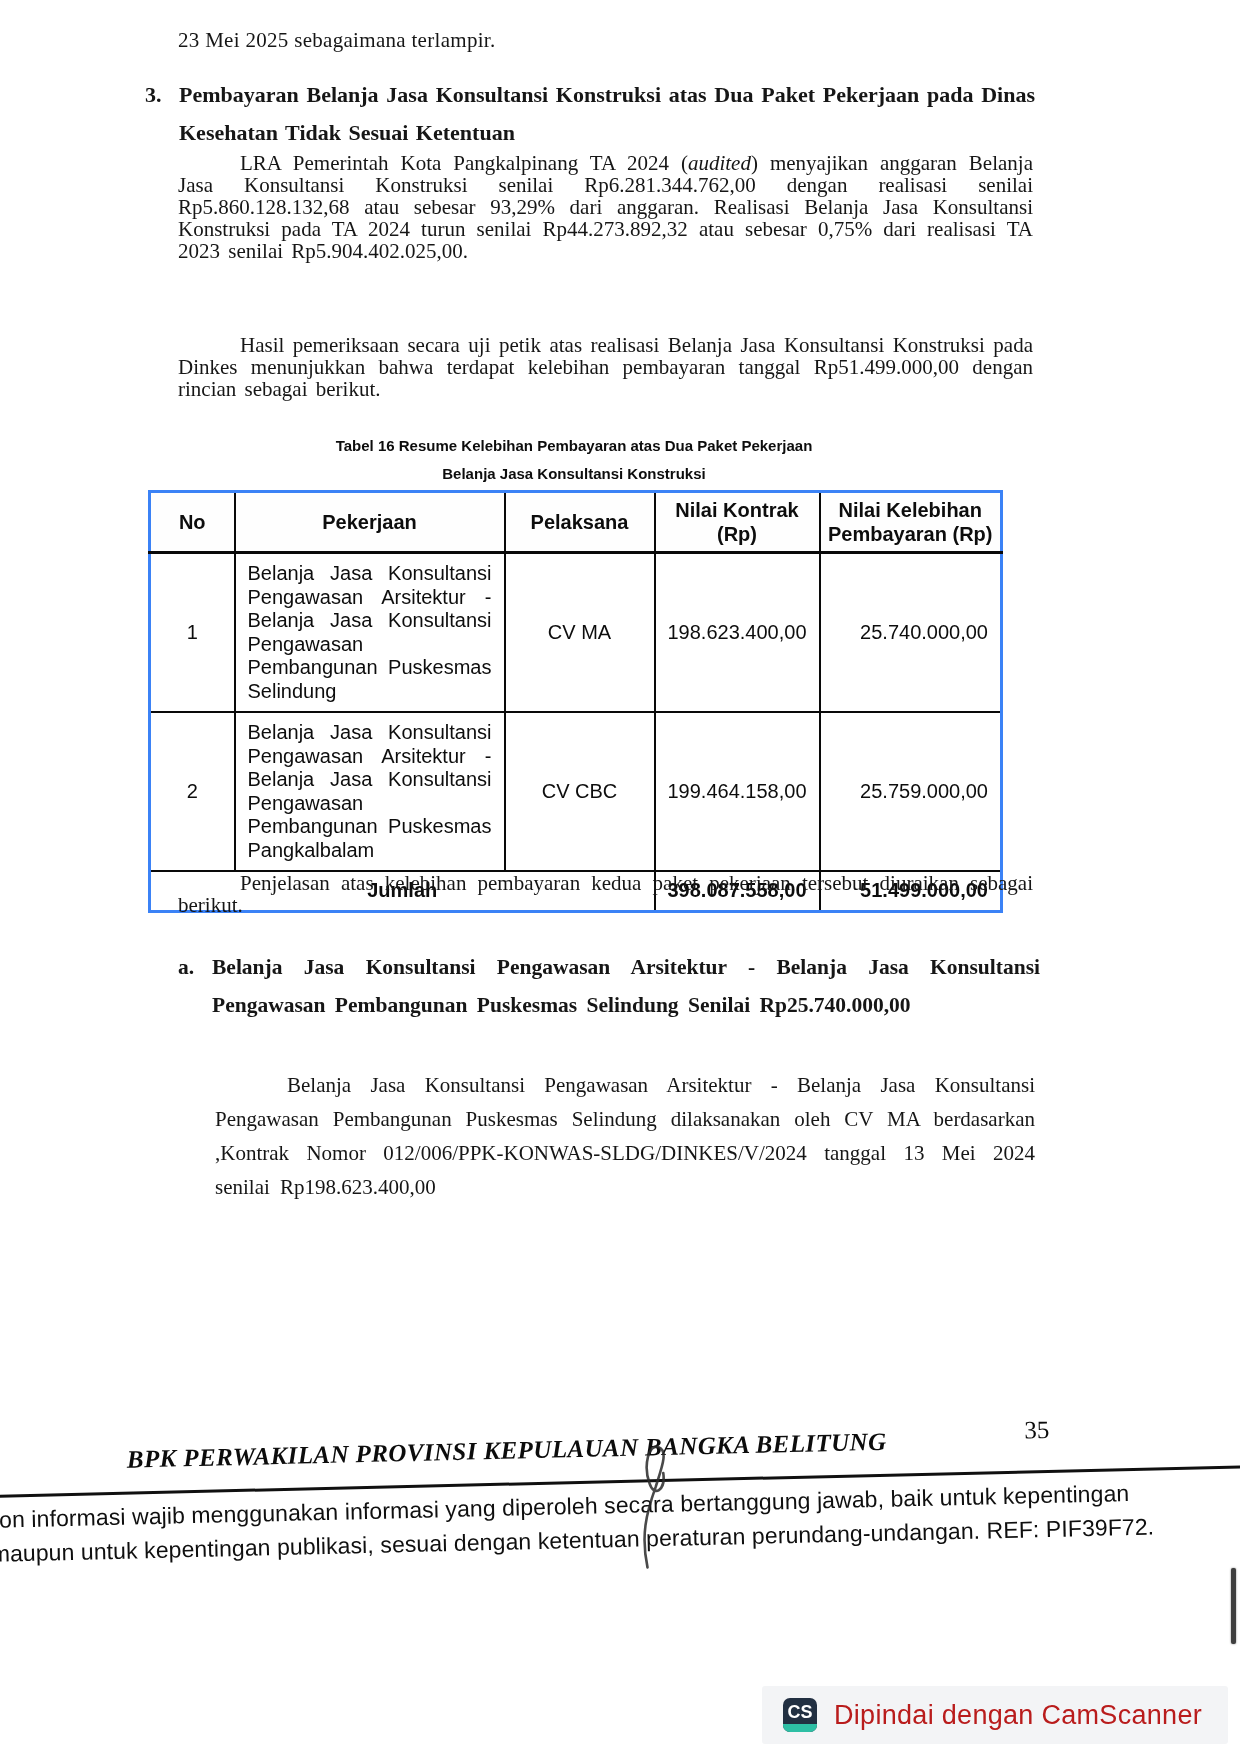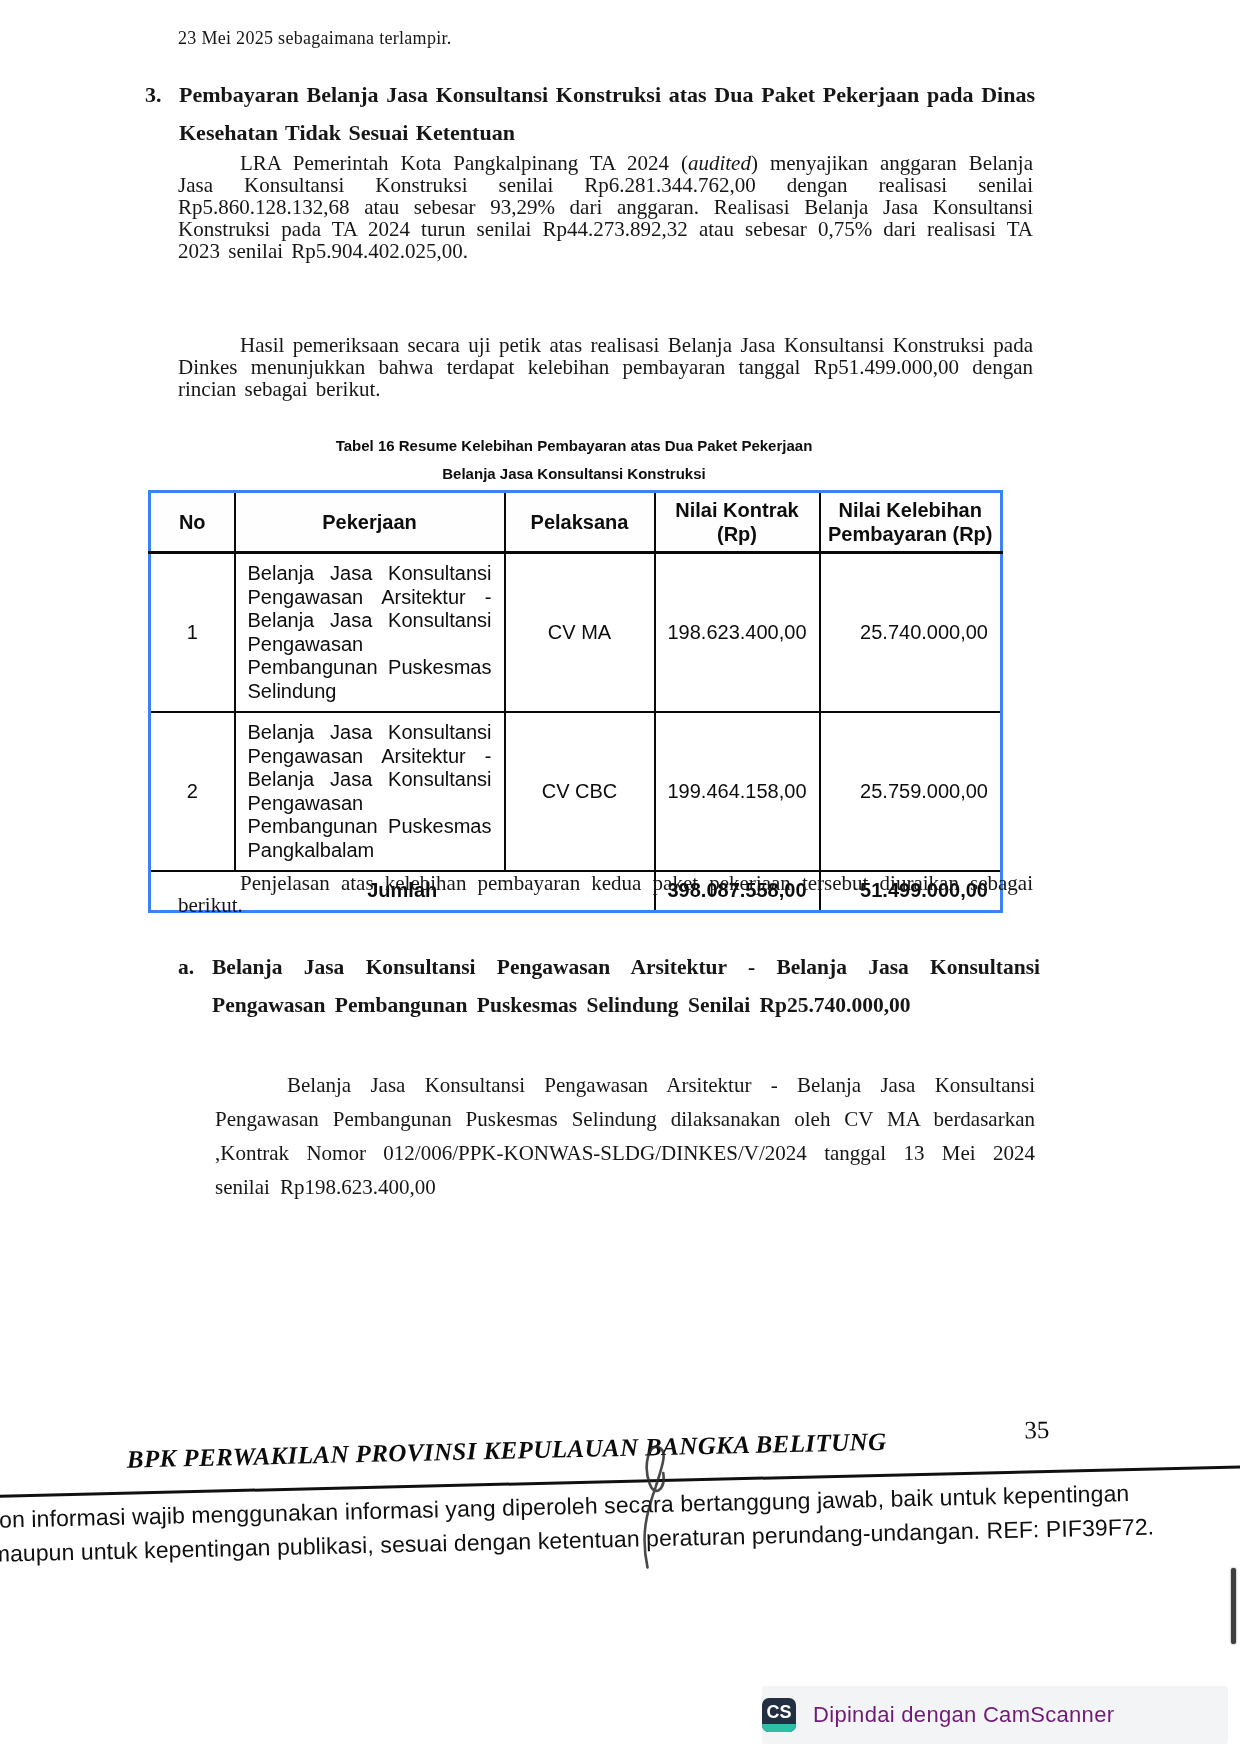--- a/index.html
+++ b/index.html
@@ -1,21 +1,21 @@
 <!DOCTYPE html>
 <html><head>
 <meta charset="utf-8">
 <style>
   html,body{margin:0;padding:0;background:#e8e8e8;}
   .page{
     position:relative;width:1240px;height:1755px;background:#ffffff;
     overflow:hidden;font-family:"Liberation Serif",serif;color:#161616;
   }
   
-  .dateline{position:absolute;left:178px;top:28px;font-size:18px;letter-spacing:.3px;}
+  .dateline{position:absolute;left:178px;top:28px;font-size:21px;letter-spacing:.3px;}
   .section-head{position:absolute;left:145px;top:76px;width:890px;display:flex;gap:12px;
     font-weight:bold;font-size:22px;line-height:38px;}
   .section-head .num{flex:0 0 22px;}
   .section-head .ttl{flex:1;text-align:justify;word-spacing:2px;}
   .para{position:absolute;left:178px;width:855px;font-size:21px;line-height:22px;
     text-align:justify;word-spacing:3px;}
   .para.indent{text-indent:62px;}
   .p1{top:152px;}
   .p2{top:334px;}
   .p3{top:872px;}
@@ -57,27 +57,27 @@
   .footer .d1{left:8px;top:68px;}
   .footer .d2{left:0px;top:102px;}
   .squiggle{position:absolute;left:638px;top:16px;opacity:.85;}
   
   .edge-artifact{position:absolute;left:1231px;top:1568px;width:5px;height:76px;
     background:#3f3f3f;border-radius:2px;box-shadow:0 0 2px #777;}
   
   .cs-badge{position:absolute;left:762px;top:1686px;width:466px;height:58px;
     background:#f3f4f6;border-radius:3px;display:flex;align-items:center;
     font-family:"Liberation Sans",sans-serif;}
-  .cs-icon{position:relative;width:34px;height:34px;background:#223042;
+  .cs-icon{position:relative;width:34px;height:34px;margin-left:21px;background:#223042;
     border-radius:7px;flex:0 0 34px;}
   .cs-icon .cs-txt{position:absolute;left:0;right:0;top:1px;text-align:center;
     color:#ffffff;font-weight:bold;font-size:18px;line-height:26px;}
   .cs-icon .cs-strip{position:absolute;left:0;right:0;bottom:0;height:8px;
     background:#2ebfa5;border-radius:0 0 7px 7px;}
-  .cs-label{margin-left:17px;font-size:22px;color:#701a75;letter-spacing:.3px;}
+  .cs-label{margin-left:17px;font-size:27px;color:#b91c1c;letter-spacing:.3px;}
 </style>
 </head>
 <body>
 
 <div class="page">
 
   <div class="dateline">23 Mei 2025 sebagaimana terlampir.</div>
 
   <div class="section-head">
     <span class="num">3.</span>

